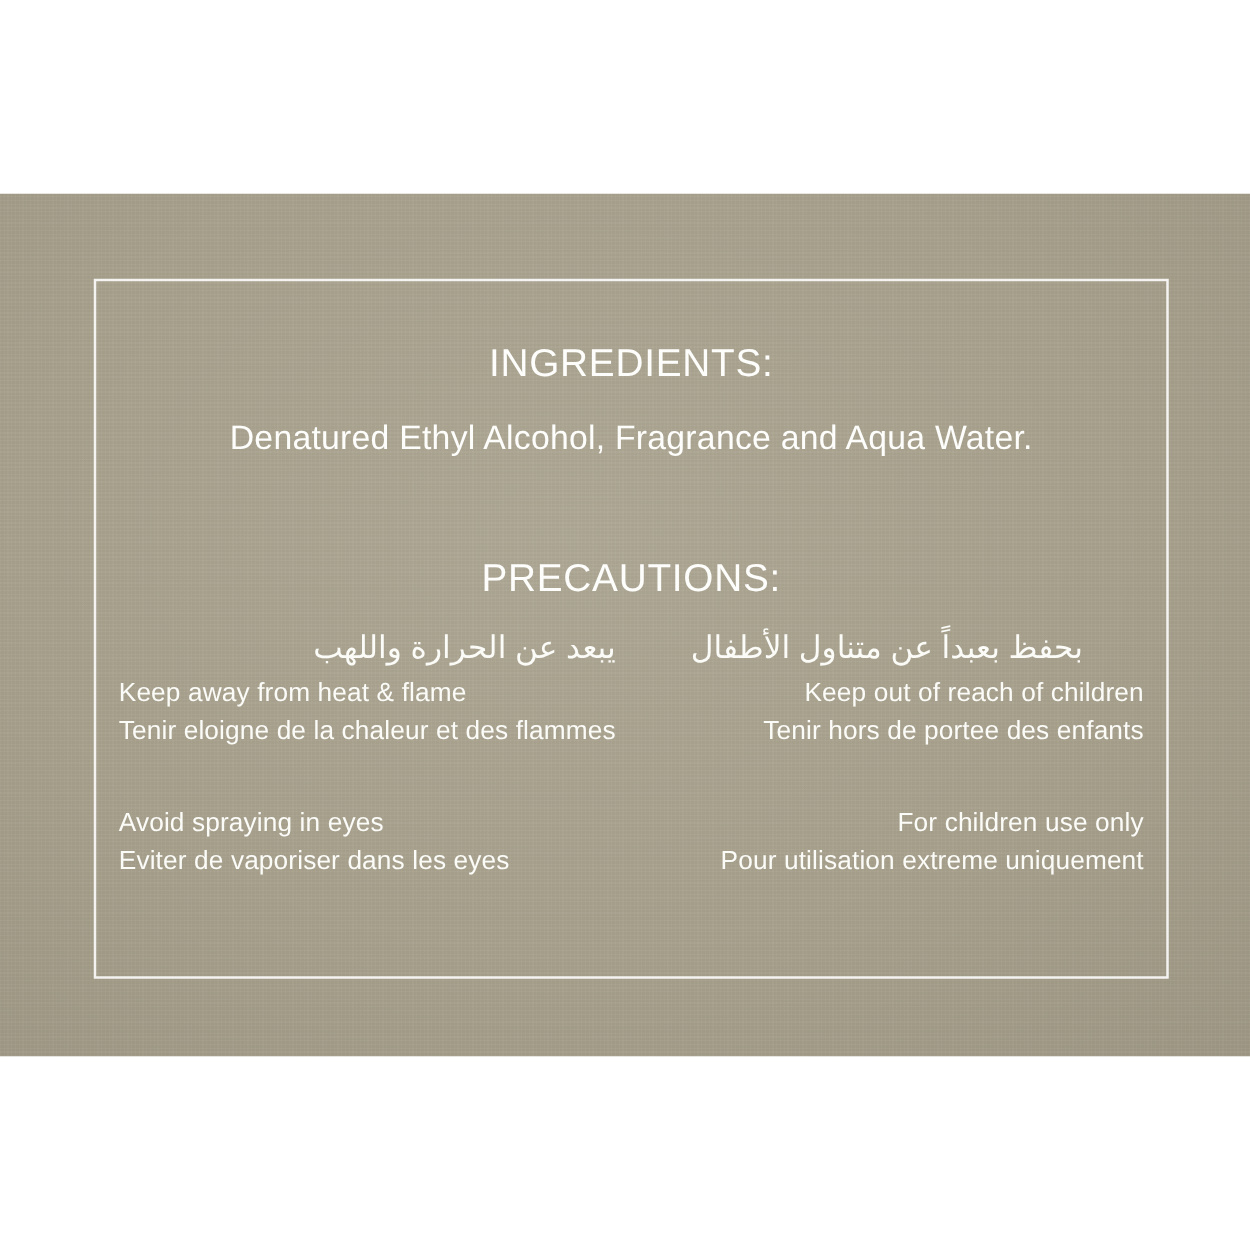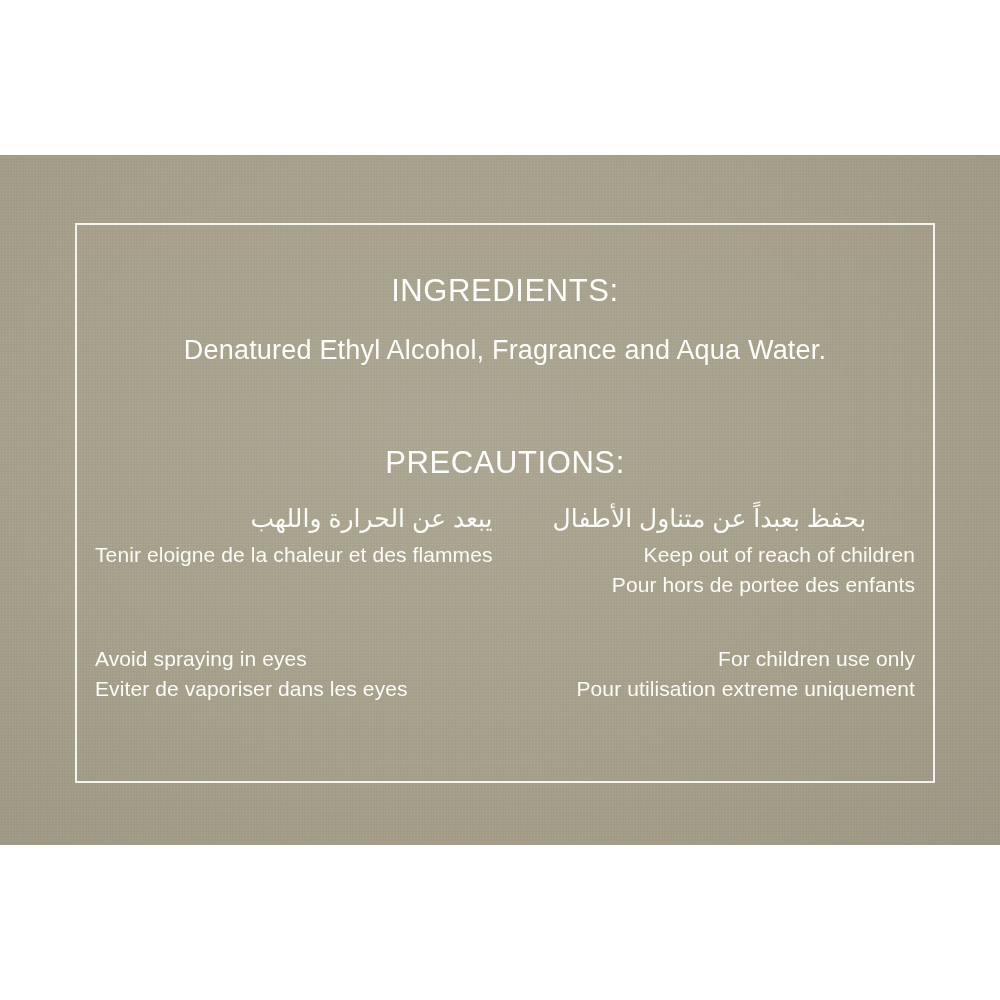--- a/index.html
+++ b/index.html
@@ -133,27 +133,28 @@
       <div class="heading" id="ingredients-heading">INGREDIENTS:</div>
 
       <div class="ingredients-text">Denatured Ethyl Alcohol, Fragrance and Aqua Water.</div>
 
       <div class="heading" id="precautions-heading">PRECAUTIONS:</div>
 
       <div class="precaution-grid">
 
         <div class="pblock left">
           <div class="arabic">يبعد عن الحرارة واللهب</div>
+          <div class="latin">Keep away from heat &amp; flame</div>
           <div class="latin">Tenir eloigne de la chaleur et des flammes</div>
         </div>
 
         <div class="pblock right">
           <div class="arabic">بحفظ بعبداً عن متناول الأطفال</div>
           <div class="latin">Keep out of reach of children</div>
-          <div class="latin">Pour hors de portee des enfants</div>
+          <div class="latin">Tenir hors de portee des enfants</div>
         </div>
 
         <div class="pblock left">
           <div class="latin">Avoid spraying in eyes</div>
           <div class="latin">Eviter de vaporiser dans les eyes</div>
         </div>
 
         <div class="pblock right">
           <div class="latin">For children use only</div>
           <div class="latin">Pour utilisation extreme uniquement</div>

